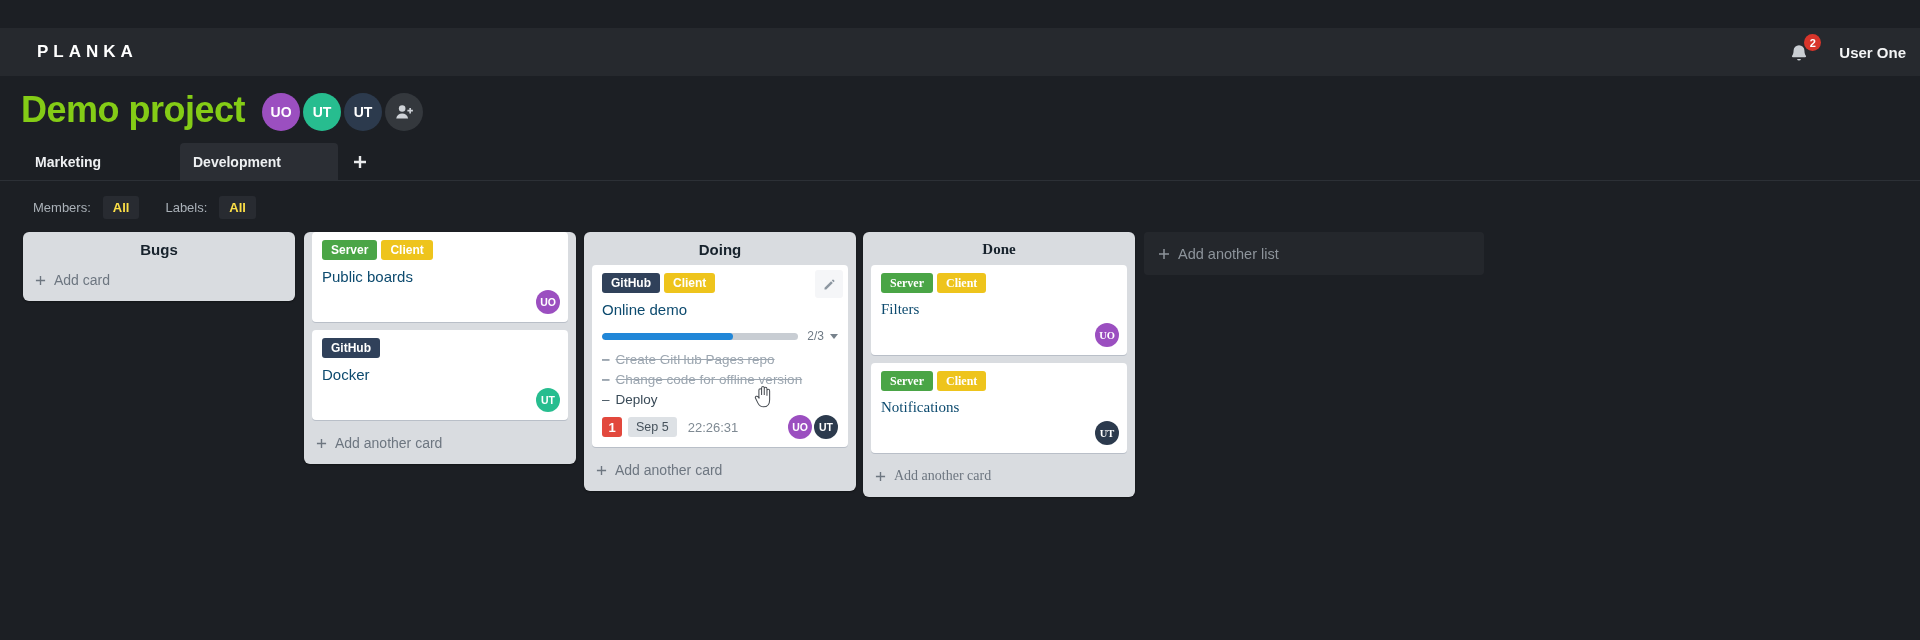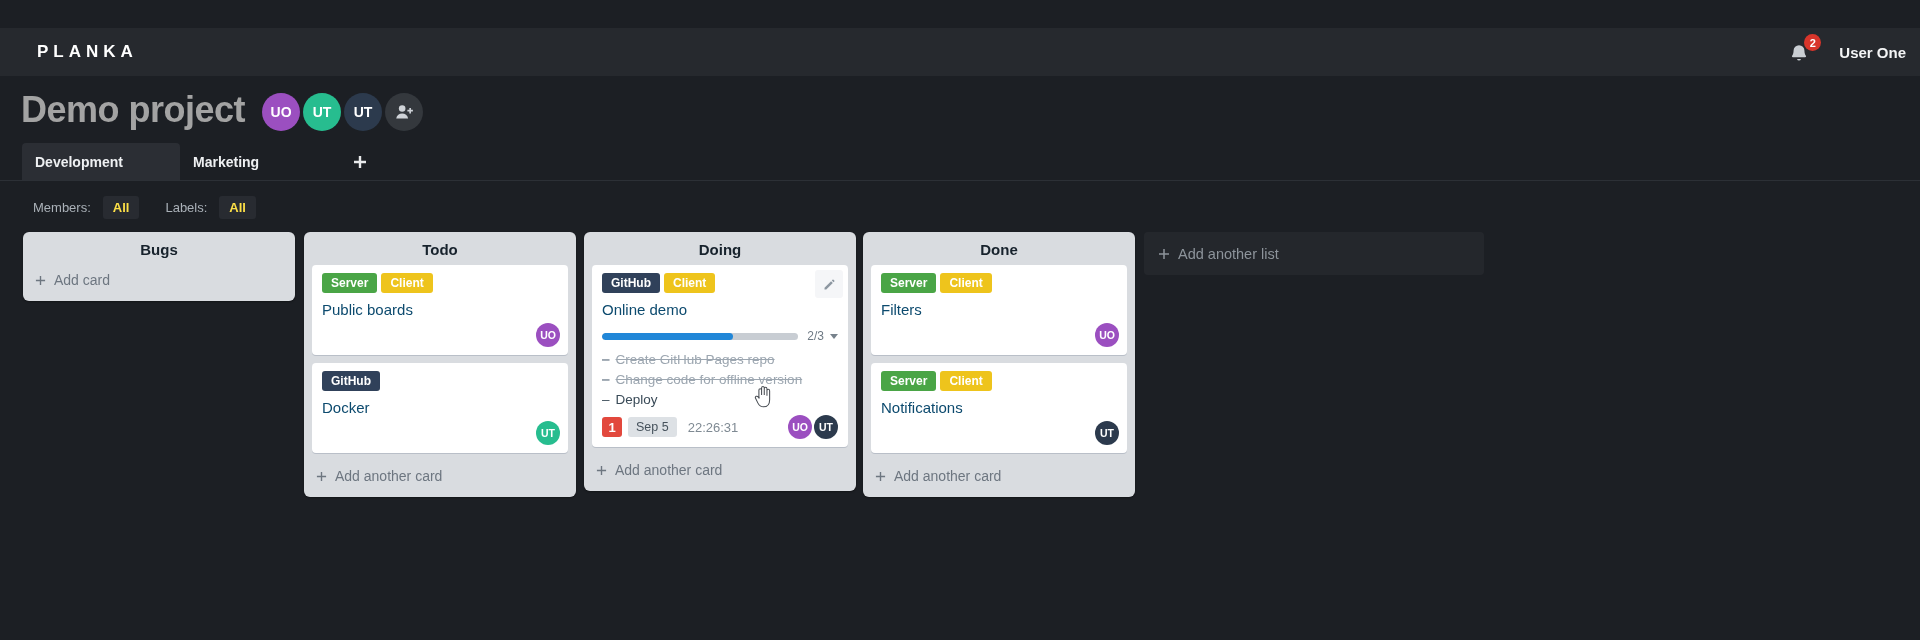--- a/index.html
+++ b/index.html
@@ -11,21 +11,21 @@
   .topbar { height:48px; background:#26292e; display:flex; align-items:center; justify-content:space-between; padding:0 14px 0 37px;margin-top:28px; }
   .logo { color:#fff; font-weight:bold; font-size:17px; letter-spacing:5px; cursor:pointer; }
   .topbar-right { display:flex; align-items:center; gap:26px; }
   .bell-wrap { position:relative; width:24px; height:24px; cursor:pointer; }
   .bell-wrap svg { position:absolute; left:0; bottom:0; }
   .notif-badge { position:absolute; top:-6px; right:-8px; min-width:17px; height:17px; border-radius:9px; background:#d8352b; color:#fff; font-size:11px; font-weight:bold; display:flex; align-items:center; justify-content:center; padding:0 4px; }
   .user-name { color:#f4f5f6; font-size:15px; font-weight:bold; cursor:pointer; }
 
   
   .project-header { display:flex; align-items:center; gap:17px; padding:9px 0 0 21px; height:58px; }
-  .project-title { color:#a3a3a3; font-size:36px; font-weight:bold; letter-spacing:-0.5px; cursor:pointer; }
+  .project-title { color:#84cc16; font-size:36px; font-weight:bold; letter-spacing:-0.5px; cursor:pointer; }
   .avatars { display:flex; align-items:center; gap:3px; margin-top:4px; }
   .avatar { width:38px; height:38px; border-radius:50%; color:#fff; font-weight:bold; font-size:14px; display:flex; align-items:center; justify-content:center; cursor:pointer; }
   .add-member { width:38px; height:38px; border-radius:50%; background:#34383d; display:flex; align-items:center; justify-content:center; cursor:pointer; }
 
   
   .tabs-bar { display:flex; align-items:flex-end; margin-top:9px; padding-left:22px; border-bottom:1px solid #2c3036; height:38px; }
   .tab { width:158px; height:37px; display:flex; align-items:center; padding-left:13px; color:#eef0f2; font-size:14px; font-weight:bold; cursor:pointer; }
   .tab.active { background:#2b2e34; border-radius:4px 4px 0 0; }
   .tab-add { width:44px; height:37px; display:flex; align-items:center; justify-content:center; color:#e8eaec; cursor:pointer; }
 
@@ -70,21 +70,21 @@
   .add-card svg, .add-list svg { flex:0 0 auto; }
 
   .add-list { position:absolute; left:1144px; top:0; width:340px; height:43px; background:rgba(255,255,255,0.04); border-radius:4px; display:flex; align-items:center; gap:8px; padding-left:14px; color:#8d949b; font-size:14.5px; cursor:pointer; }
 
   .cursor-hand { position:absolute; left:752px; top:355px; width:23px; height:28px; pointer-events:none; }
 
   
   .list-0 { left:23px; }
   .list-1 { left:304px; }
   .list-2 { left:584px; }
-  .list-3 { left:863px; }
+  .list-3 { left:863px;font-family:Liberation Serif, serif; }
 </style>
 </head>
 <body>
 
 <div class="app">
 
   <div class="topbar">
     <div class="logo">PLANKA</div>
     <div class="topbar-right">
       <div class="bell-wrap">
@@ -107,25 +107,25 @@
         <svg width="22" height="22" viewBox="0 0 24 24">
           <circle cx="10" cy="8.2" r="3.6" fill="#cfd3d8"></circle>
           <path fill="#cfd3d8" d="M3.5 19c.6-3.4 3.3-5.3 6.5-5.3s5.9 1.9 6.5 5.3H3.5z"></path>
           <path stroke="#cfd3d8" stroke-width="1.8" d="M18.7 7.5v6M15.7 10.5h6"></path>
         </svg>
       </div>
     </div>
   </div>
 
   <div class="tabs-bar">
+    <div class="tab">
+      <span>Marketing</span>
+    </div>
     <div class="tab active">
       <span>Development</span>
-    </div>
-    <div class="tab">
-      <span>Marketing</span>
     </div>
     <div class="tab-add">
       <svg width="14" height="14" viewBox="0 0 14 14">
         <path d="M7 1v12M1 7h12" stroke="#e8eaec" stroke-width="2.4"></path>
       </svg>
     </div>
   </div>
 
   <div class="filter-bar">
     <span class="filter-label">Members:</span>
@@ -141,21 +141,20 @@
       <div class="list-header">Bugs</div>
       <div class="add-card">
         <svg width="11" height="11" viewBox="0 0 12 12">
             <path d="M6 1v10M1 6h10" stroke="#6d7680" stroke-width="1.5"></path>
           </svg>
         <span>Add card</span>
       </div>
     </div>
 
     <div class="list list-1">
-      <div class="list-header">Todo</div>
       <div class="cards">
         <div class="card simple">
           <div class="labels-row">
             <span class="label-chip" style="background-color: rgb(74, 165, 70);">Server</span>
             <span class="label-chip" style="background-color: rgb(238, 196, 28);">Client</span>
           </div>
           <div class="card-title">Public boards</div>
           <div class="card-member">
             <div class="avatar-sm" style="background-color: rgb(155, 79, 192);">UO</div>
           </div>

